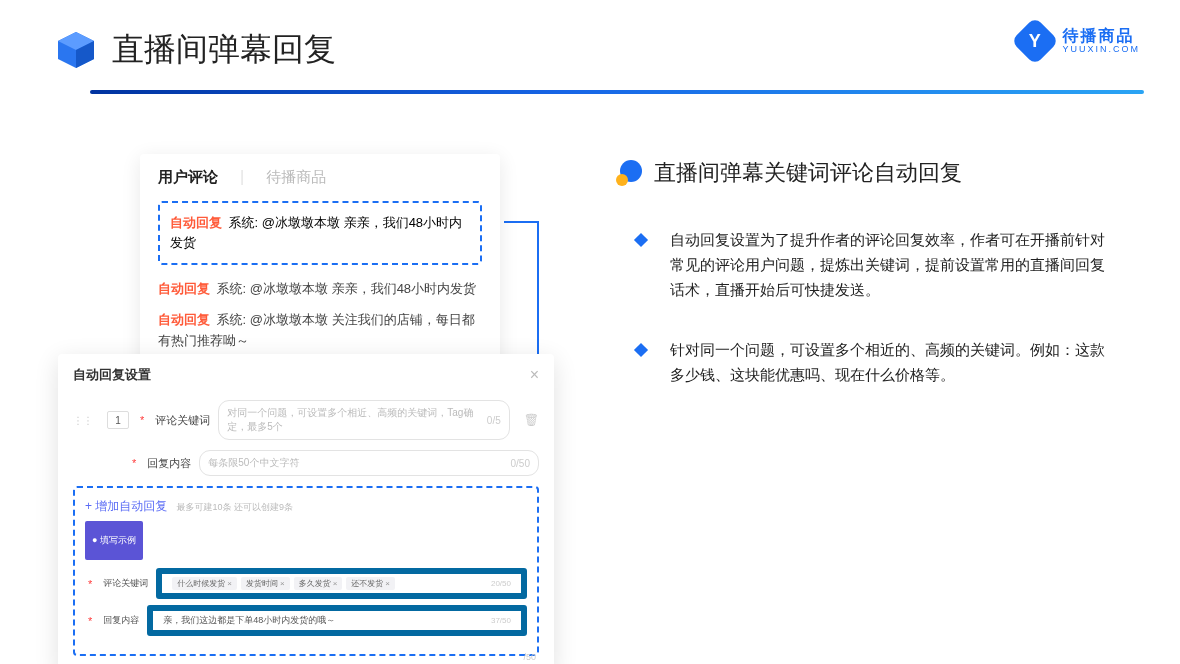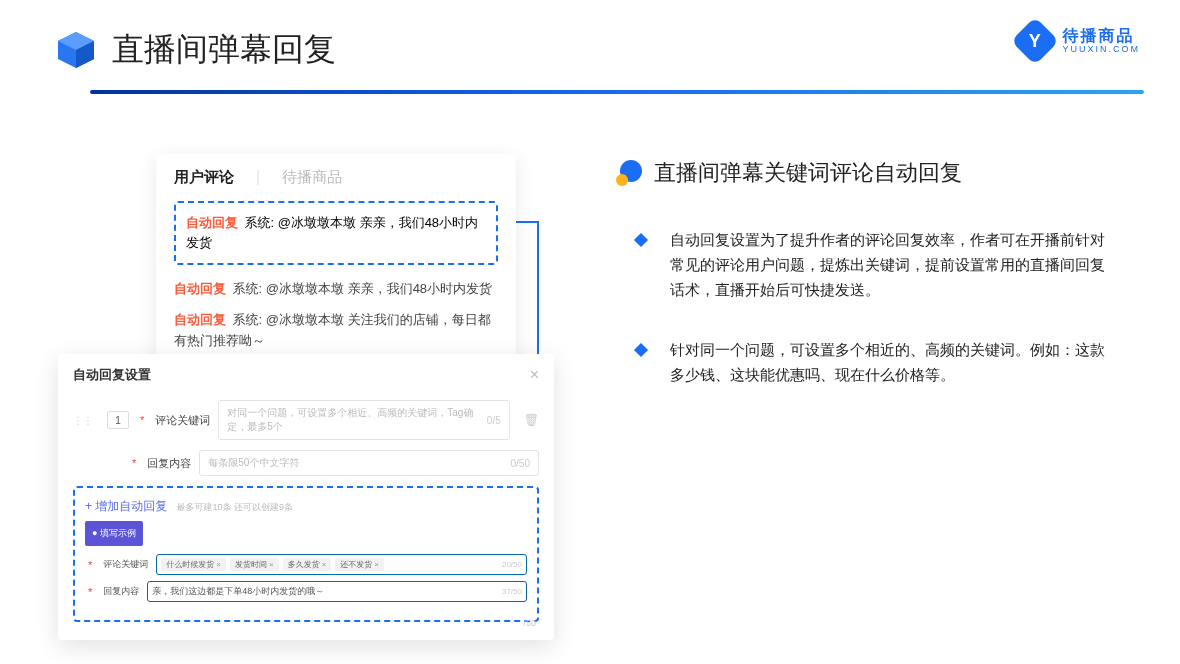--- a/index.html
+++ b/index.html
@@ -67,21 +67,21 @@
   position: relative;
 }
 .left {
   width: 490px;
   position: relative;
 }
 
 .card-comment {
   position: absolute;
   top: 20px;
-  left: 120px;
+  left: 104px;
   width: 360px;
   background: #fff;
   box-shadow: 0 4px 20px rgba(0,0,0,0.09);
   border-radius: 4px;
   padding: 14px 18px 18px 18px;
   z-index: 3;
 }
 .tabs { display: flex; gap: 22px; margin-bottom: 14px; align-items: baseline; }
 .tab-active { font-size: 15px; font-weight: 700; color: #222; }
 .tab-inactive { font-size: 15px; color: #bbb; }
@@ -140,21 +140,21 @@
   text-align: center;
   line-height: 18px;
   color: #555;
   margin-left: 6px;
 }
 .dot-red { color: #ff3b3b; margin: 0 3px; }
 .row-label { font-size: 11px; color: #444; white-space: nowrap; }
 .row-input {
   flex: 1;
   border: 1px solid #e3e3e3;
-  border-radius: 3px;
+  border-radius: 11px;
   padding: 5px 8px;
   font-size: 10px;
   color: #bbb;
   display: flex;
   justify-content: space-between;
   align-items: center;
   background: #fff;
 }
 .row-input .counter { color: #ccc; font-size: 10px; }
 .trash-icon { color: #ccc; font-size: 12px; margin-left: 6px; }
@@ -164,36 +164,36 @@
   padding: 10px 10px 12px 10px;
   margin-top: 4px;
 }
 .add-link { color: #5b6cf5; font-size: 12px; }
 .add-desc { color: #bbb; font-size: 9px; margin-left: 6px; }
 .example-badge {
   display: inline-block;
   background: #5b54d6;
   color: #fff;
   font-size: 9px;
-  padding: 6px 7px;
+  padding: 13px 7px;
   border-radius: 2px;
   margin: 6px 0 8px 0;
 }
 .ex-row {
   display: flex;
   align-items: center;
   gap: 8px;
   margin-bottom: 6px;
 }
 .ex-label { font-size: 9px; color: #555; white-space: nowrap; margin-left: 30px; }
 .ex-input {
   flex: 1;
-  border: 1px solid #0369a1;
+  border: 6px solid #0369a1;
   border-radius: 3px;
-  padding: 3px 4px;
+  padding: 3px 10px;
   font-size: 9px;
   display: flex;
   justify-content: space-between;
   align-items: center;
   background: #fff;
 }
 .ex-tags { display: flex; gap: 4px; flex-wrap: wrap; }
 .ex-tag {
   background: #f2f2f5;
   color: #666;

